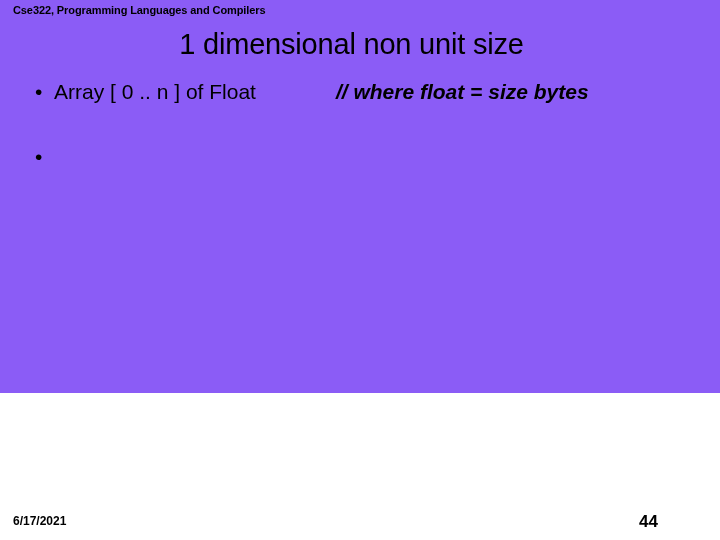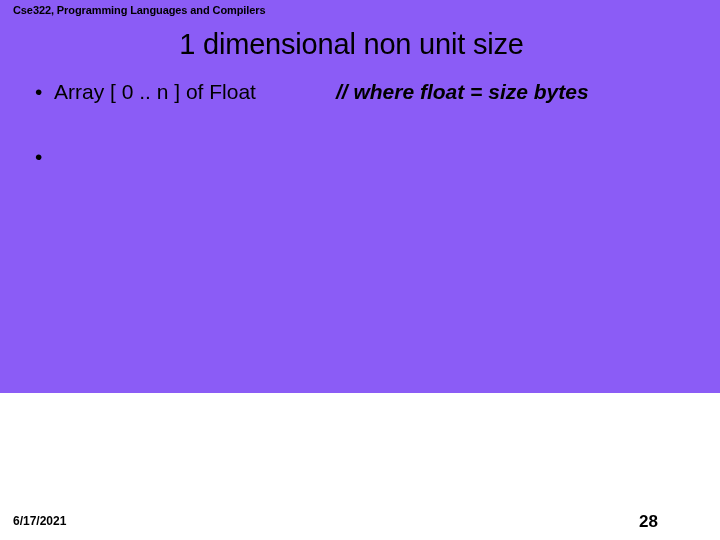--- a/index.html
+++ b/index.html
@@ -144,15 +144,15 @@
     </div>
 
     <div class="bullet-row">
       <span class="bullet-marker">•</span>
     </div>
 
   </div>
 
   <div class="footer-date">6/17/2021</div>
 
-  <div class="footer-pagenum">28</div>
+  <div class="footer-pagenum">44</div>
 
 </div>
 
 </body></html>

